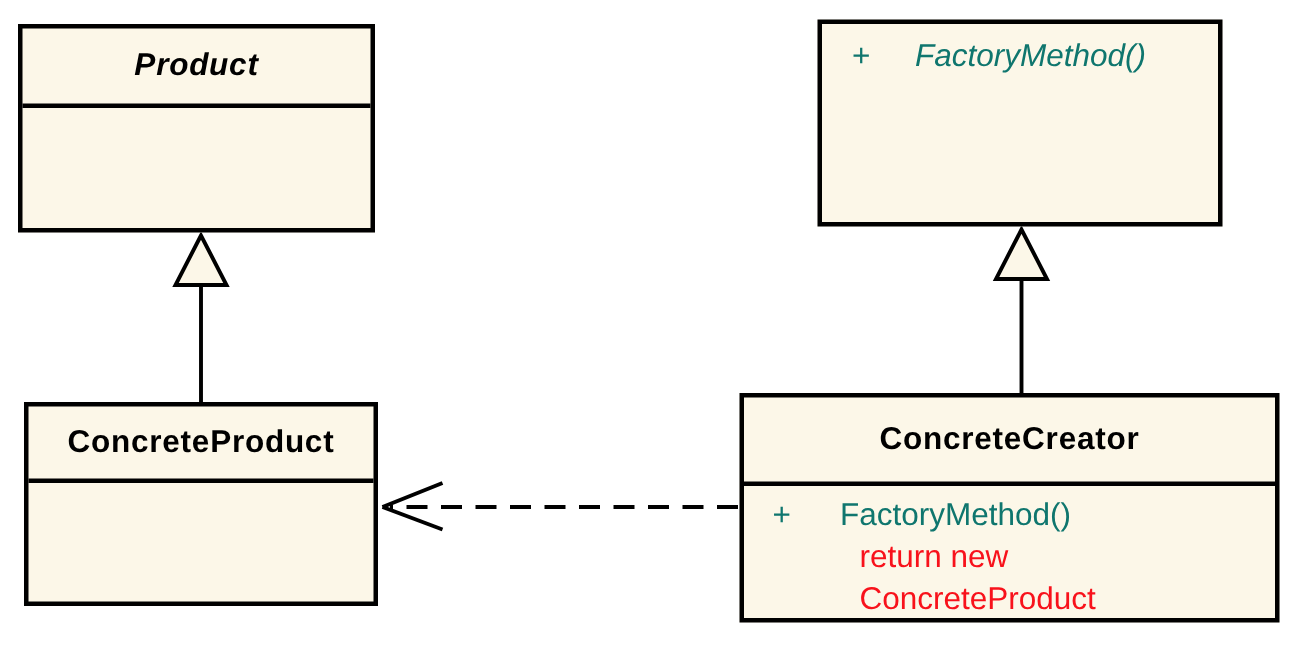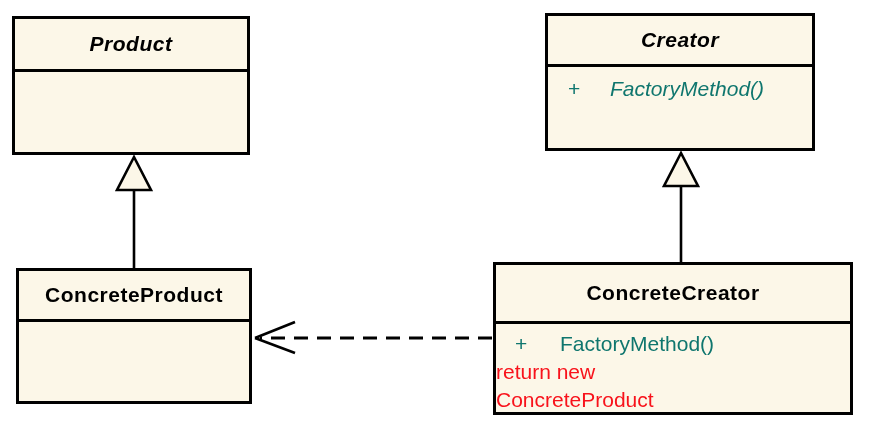--- a/index.html
+++ b/index.html
@@ -63,21 +63,21 @@
   #product-box .class-title { height: 53px; }
   
   #concrete-product-box { left: 16px; top: 268px; width: 236px; height: 136px; }
   #concrete-product-box .class-title { height: 51px; }
   
   #concrete-creator-box { left: 493px; top: 262px; width: 360px; height: 153px; }
   #concrete-creator-box .class-title { height: 59px; }
   #concrete-creator-box .class-body { padding-top: 6px; }
   #concrete-creator-box .method-row { line-height: 28px; padding-left: 19px; }
   #concrete-creator-box .vis { width: 45px; }
-  #concrete-creator-box .note-line { line-height: 28px; }
+  #concrete-creator-box .note-line { line-height: 28px; padding-left: 77px; }
   
   .instantiate-label {
     position: absolute;
     left: 288px;
     top: 344px;
     width: 170px;
     text-align: center;
     font-size: 21px;
     color: #111111;
     white-space: nowrap;
@@ -106,21 +106,20 @@
       <line class="rel-line" x1="255" y1="338" x2="295" y2="353"></line>
     </g>
   </svg>
 
   <div class="class-box" id="product-box">
     <div class="class-title italic">Product</div>
     <div class="class-body"></div>
   </div>
 
   <div class="class-box" id="creator-box">
-    <div class="class-title italic">Creator</div>
     <div class="class-body">
       <div class="method-row">
         <span class="vis">+</span><span class="mname italic">FactoryMethod()</span>
       </div>
     </div>
   </div>
 
   <div class="class-box" id="concrete-product-box">
     <div class="class-title">ConcreteProduct</div>
     <div class="class-body"></div>

